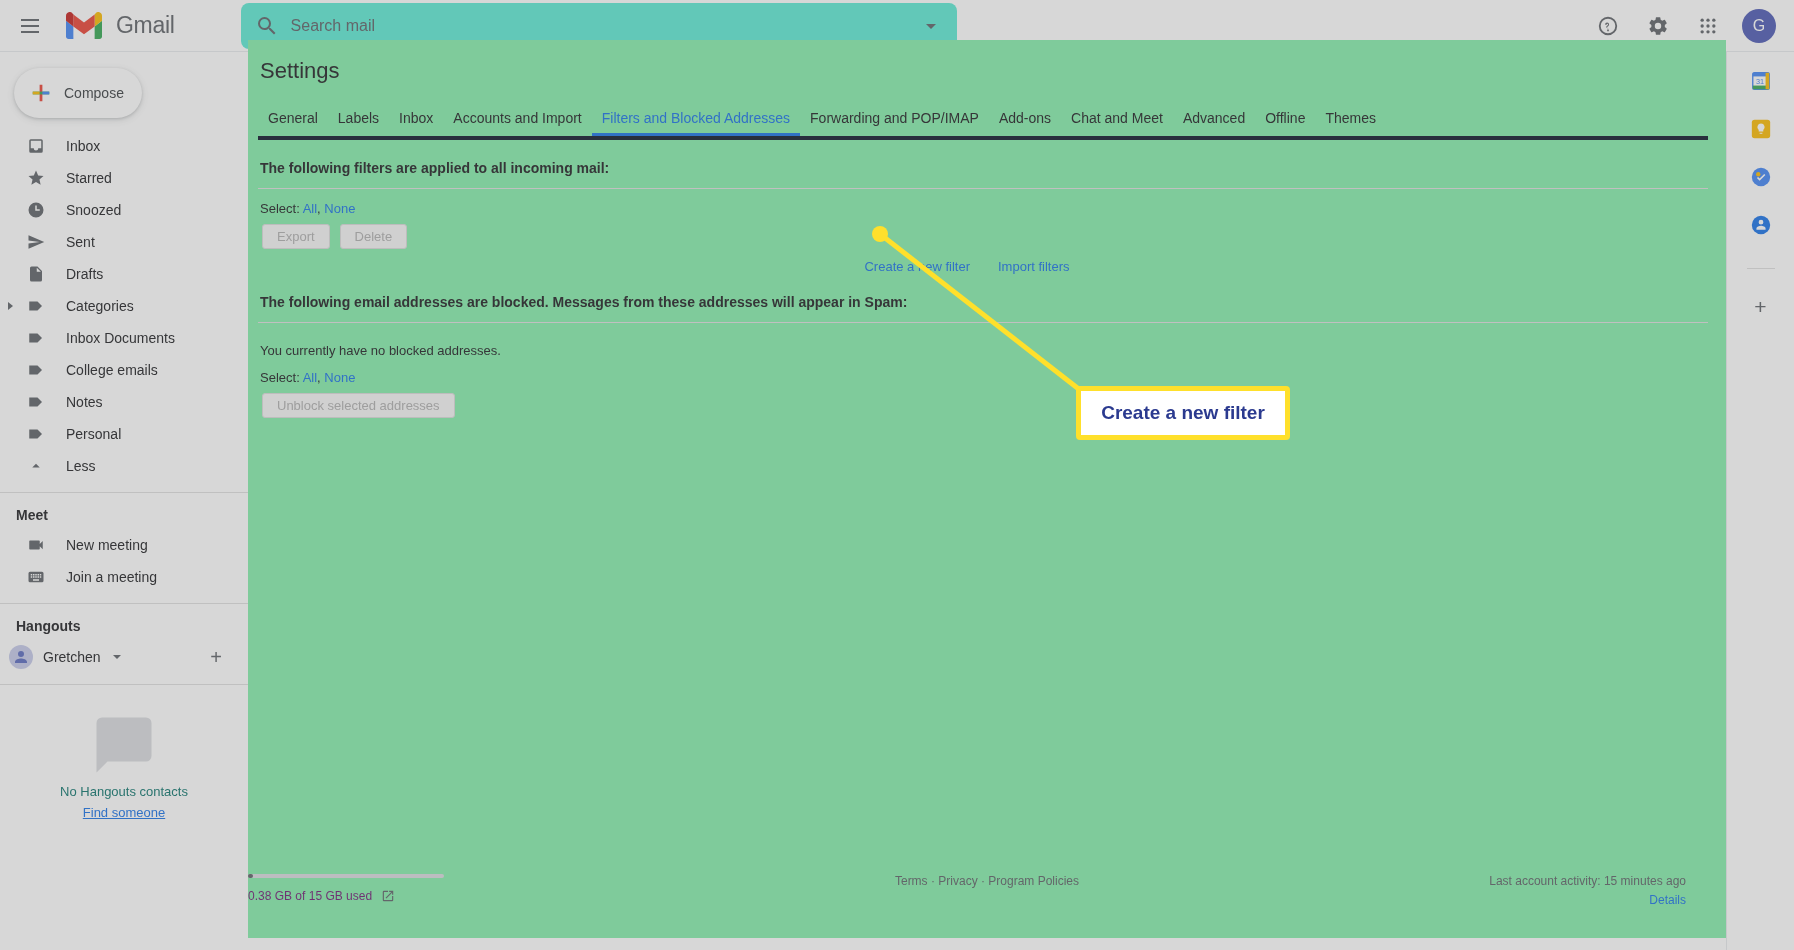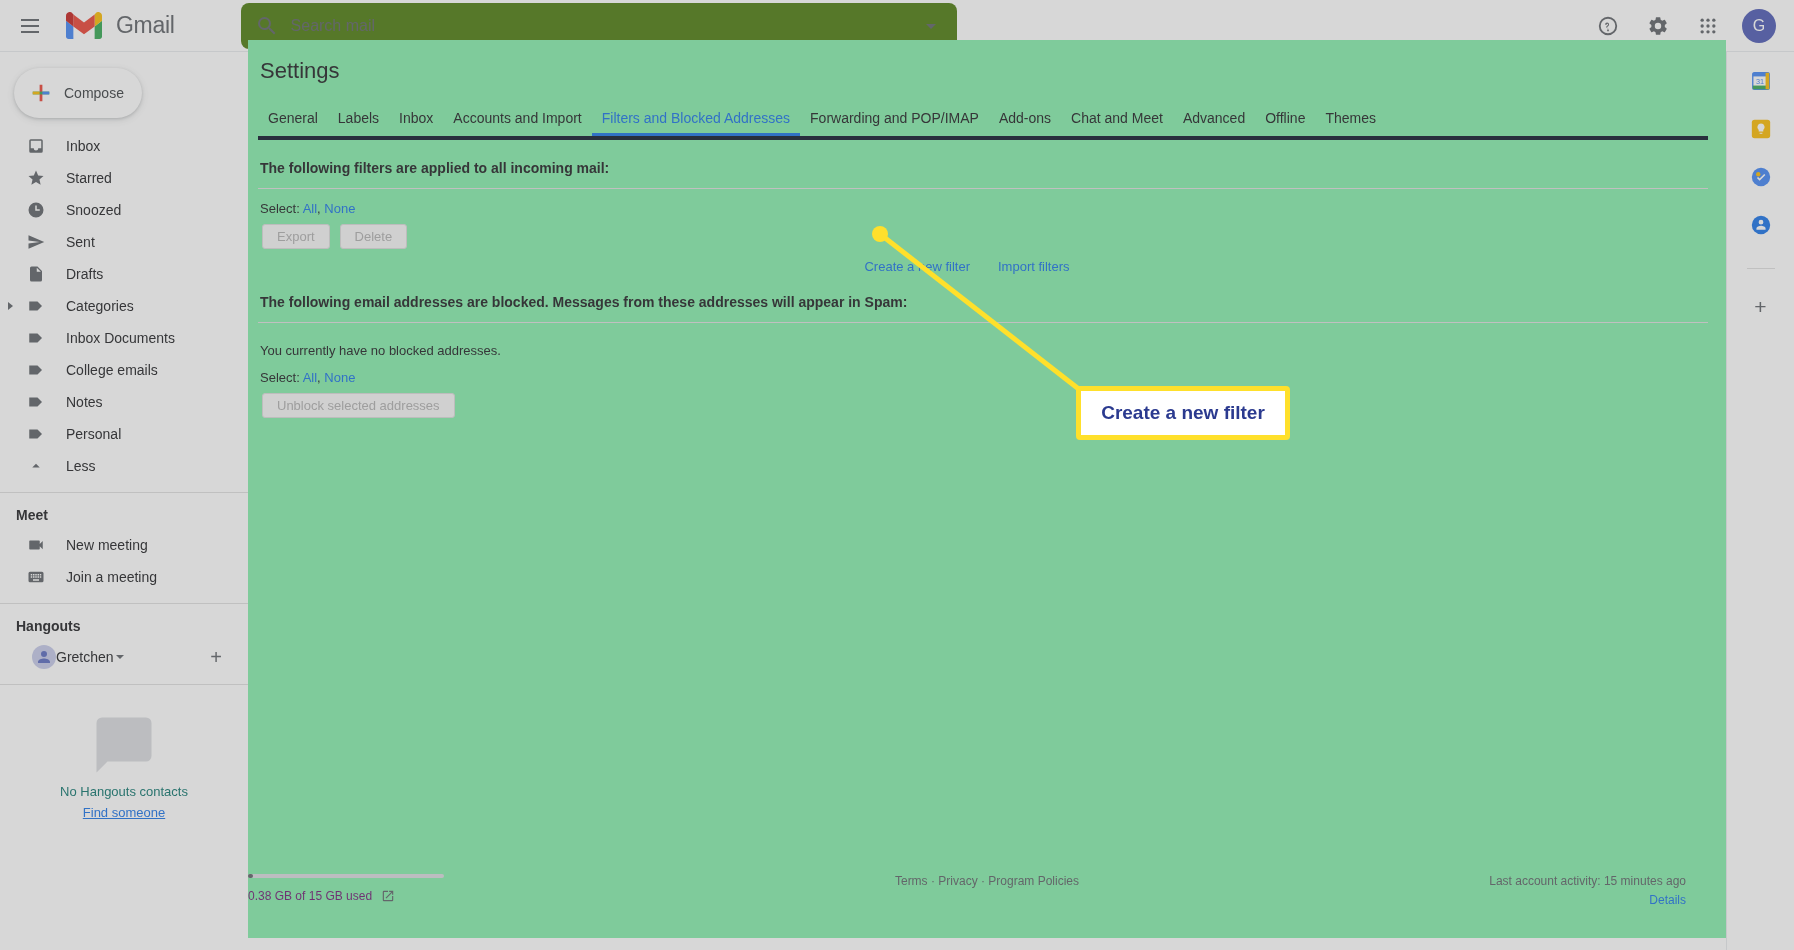--- a/index.html
+++ b/index.html
@@ -38,21 +38,21 @@
   .hamburger span { display: block; width: 18px; height: 2px; background: #5f6368; }
   .logo-wrap { display: flex; align-items: center; margin-left: 12px; gap: 14px; }
   .gmail-mark { width: 36px; height: 27px; }
   .gmail-text {
     font-size: 23px; color: #5f6368; letter-spacing: -0.3px;
     font-family: "Liberation Sans", sans-serif;
   }
   .search-wrap {
     margin-left: 66px;
     width: 716px; height: 46px;
-    background: #4d7c0f;
+    background: #5eead4;
     border-radius: 8px;
     display: flex; align-items: center;
     padding: 0 10px 0 14px;
   }
   .search-icon { width: 24px; height: 24px; flex: none; }
   .search-input {
     flex: 1; border: none; outline: none; background: transparent;
     font-size: 16px; color: #202124; margin-left: 12px;
     font-family: "Liberation Sans", sans-serif;
   }
@@ -105,21 +105,21 @@
     width: 0; height: 0;
     border-left: 5px solid #5f6368;
     border-top: 4px solid transparent; border-bottom: 4px solid transparent;
   }
   .divider { height: 1px; background: #e0e0e0; margin: 10px 0 0 0; }
   .section-title {
     font-size: 14px; color: #202124; font-weight: bold;
     padding: 14px 0 6px 16px;
   }
   .hangouts-row {
-    display: flex; align-items: center; padding-left: 32px; height: 34px; 
+    display: flex; align-items: center; padding-left: 9px; height: 34px; gap: 10px;
   }
   .hangout-avatar {
     width: 24px; height: 24px; border-radius: 50%; background: #c5cae9;
     display: flex; align-items: center; justify-content: center;
   }
   .hangout-name { font-size: 14px; color: #202124; }
   .mini-caret {
     width: 0; height: 0;
     border-top: 4px solid #5f6368;
     border-left: 4px solid transparent; border-right: 4px solid transparent;

